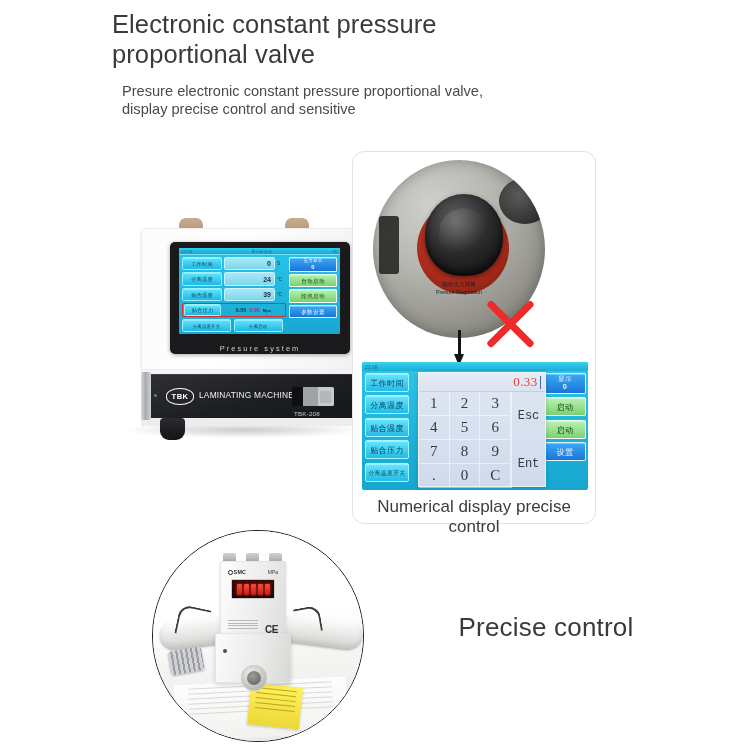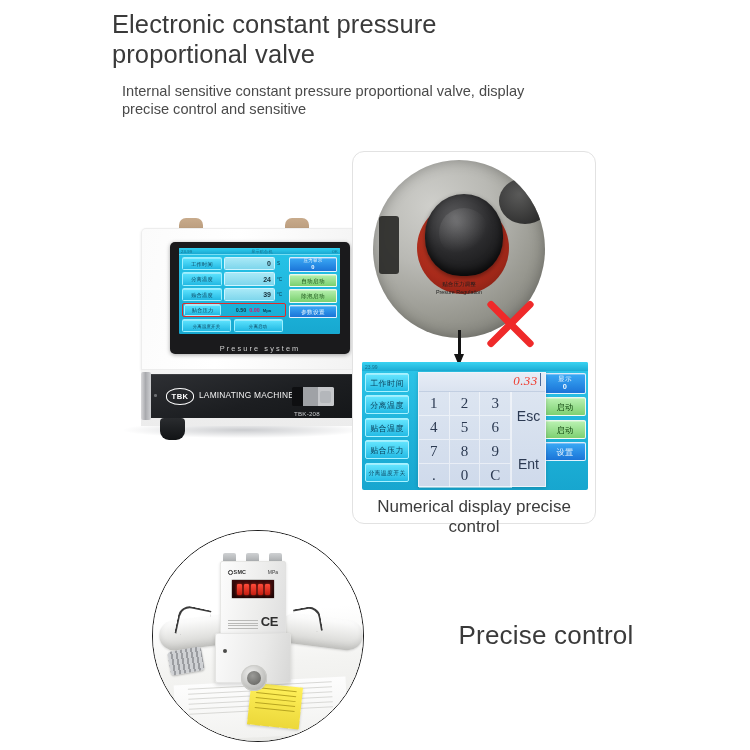--- a/index.html
+++ b/index.html
@@ -261,22 +261,22 @@
   .kr.disp .t { font-size: 6.6px; } .kr.disp .v { font-size: 7.4px; font-weight: 700; }
 
   .overlay {
     position: absolute; left: 56px; top: 10px; width: 128px; height: 115px;
     background: linear-gradient(#dfe7f2,#cfdaeb);
     border: .8px solid #eef3fa;
     box-shadow: 0 1px 4px rgba(0,0,0,.18);
   }
   .ov-field {
     height: 19px; background: linear-gradient(#e7edf6,#dbe3f0);
-    display: flex; align-items: flex-start; justify-content: flex-end;
-    padding-right: 4px; border-bottom: .8px solid #c2cfe2; font-style: italic;
+    display: flex; align-items: center; justify-content: flex-end;
+    padding-right: 4px; border-bottom: .8px solid #c2cfe2;
   }
   .ov-field .num {
     color: #ee3b2e; font-size: 13px; font-family: "Liberation Serif", serif;
     letter-spacing: .4px;
   }
   .ov-field .caret { width: 1.4px; height: 13px; background: #4a6a9a; margin-left: 2px; }
   .ov-keys { display: flex; height: 96px; }
   .ov-grid {
     flex: 1; display: grid; grid-template-columns: repeat(3,1fr);
     grid-template-rows: repeat(4,1fr);
@@ -286,21 +286,21 @@
     font-size: 15px; color: #2c3a52; font-family: "Liberation Serif", serif;
     border-right: .7px solid rgba(255,255,255,.5);
     border-bottom: .7px solid rgba(255,255,255,.5);
   }
   .ov-side {
     width: 34px; display: grid; grid-template-rows: 1fr 1fr;
     border-left: .8px solid rgba(255,255,255,.55);
   }
   .ov-s {
     display: flex; align-items: center; justify-content: center;
-    font-size: 14px; color: #2c3a52; font-family: Liberation Sans, sans-serif;
+    font-size: 12px; color: #2c3a52; font-family: Liberation Mono, monospace;
   }
   .cap {
     position: absolute; left: 0; right: 0; top: 345px; text-align: center;
     font-size: 17px; color: #3c3c3c;
   }
 
   
   .smc-wrap { position: absolute; left: 152px; top: 530px; width: 212px; height: 212px; }
   .smc-circle {
     position: absolute; inset: 0; border-radius: 50%;
@@ -364,22 +364,22 @@
     background: linear-gradient(#3a0b0b,#1d0505);
     border: .8px solid #c9c9c7; border-radius: 1.5px;
     display: flex; align-items: center; justify-content: center; gap: 2px;
   }
   .smc-led i {
     width: 5px; height: 11px; border-radius: 1px;
     background: linear-gradient(#ff4b3a,#c41d10);
     box-shadow: 0 0 3px rgba(255,60,40,.8);
   }
   .smc-ce {
-    position: absolute; right: 8px; bottom: 6px;
-    font-size: 13px; color: #2e2e2e; font-weight: 700; letter-spacing: -.4px;
+    position: absolute; right: 8px; bottom: 0;
+    font-size: 10px; color: #2e2e2e; font-weight: 700; letter-spacing: -.4px;
   }
   .smc-fine {
     position: absolute; left: 8px; bottom: 5px; width: 30px;
   }
   .smc-fine i { display: block; height: .9px; background: #b9b9b7; margin-bottom: 1.6px; }
   .smc-base {
     position: absolute; left: 0; top: 80px; width: 76px; height: 50px;
     background: linear-gradient(100deg,#fbfbfb,#e9e9e8 62%,#d7d7d6);
     border-radius: 3px;
     box-shadow: inset 0 0 0 .8px #e0e0de, 0 2px 4px rgba(0,0,0,.16);
@@ -405,33 +405,33 @@
   }
   .paper i { display: block; height: 1px; background: #d8d8d5; margin: 4px 14px; }
   .ytag {
     position: absolute; left: 96px; top: 154px; width: 52px; height: 42px;
     background: linear-gradient(#fff05a,#ecd83a);
     transform: rotate(6deg); box-shadow: 0 1px 3px rgba(0,0,0,.2);
   }
   .ytag i { display: block; height: 1.1px; background: #b8a521; margin: 4px 6px; }
 
   
-  .pc { position: absolute; left: 386px; top: 612px; width: 320px; margin-top: 8px; }
+  .pc { position: absolute; left: 386px; top: 612px; width: 320px; }
   .pc-title { font-size: 26px; color: #3a3a3a; font-weight: 400; letter-spacing: .2px; }
   .pc-sub { margin-top: 10px; font-size: 13.2px; line-height: 1.28; color: #4a4a4a; text-align: center; }
   .pc-title { text-align: center; }
 </style>
 </head>
 <body>
 
 <div id="page">
 
   <div class="hdr">
     <div class="hdr-title">Electronic constant pressure proportional valve</div>
-    <div class="hdr-sub">Internal sensitive constant pressure proportional valve, display precise control and sensitive</div>
+    <div class="hdr-sub">Presure electronic constant pressure proportional valve, display precise control and sensitive</div>
   </div>
 
   <div class="machine">
     <div class="m-shadow"></div>
     <div class="m-hinge l"></div>
     <div class="m-hinge r"></div>
     <div class="m-body"></div>
     <div class="m-bezel"></div>
 
     <div class="hmi">

